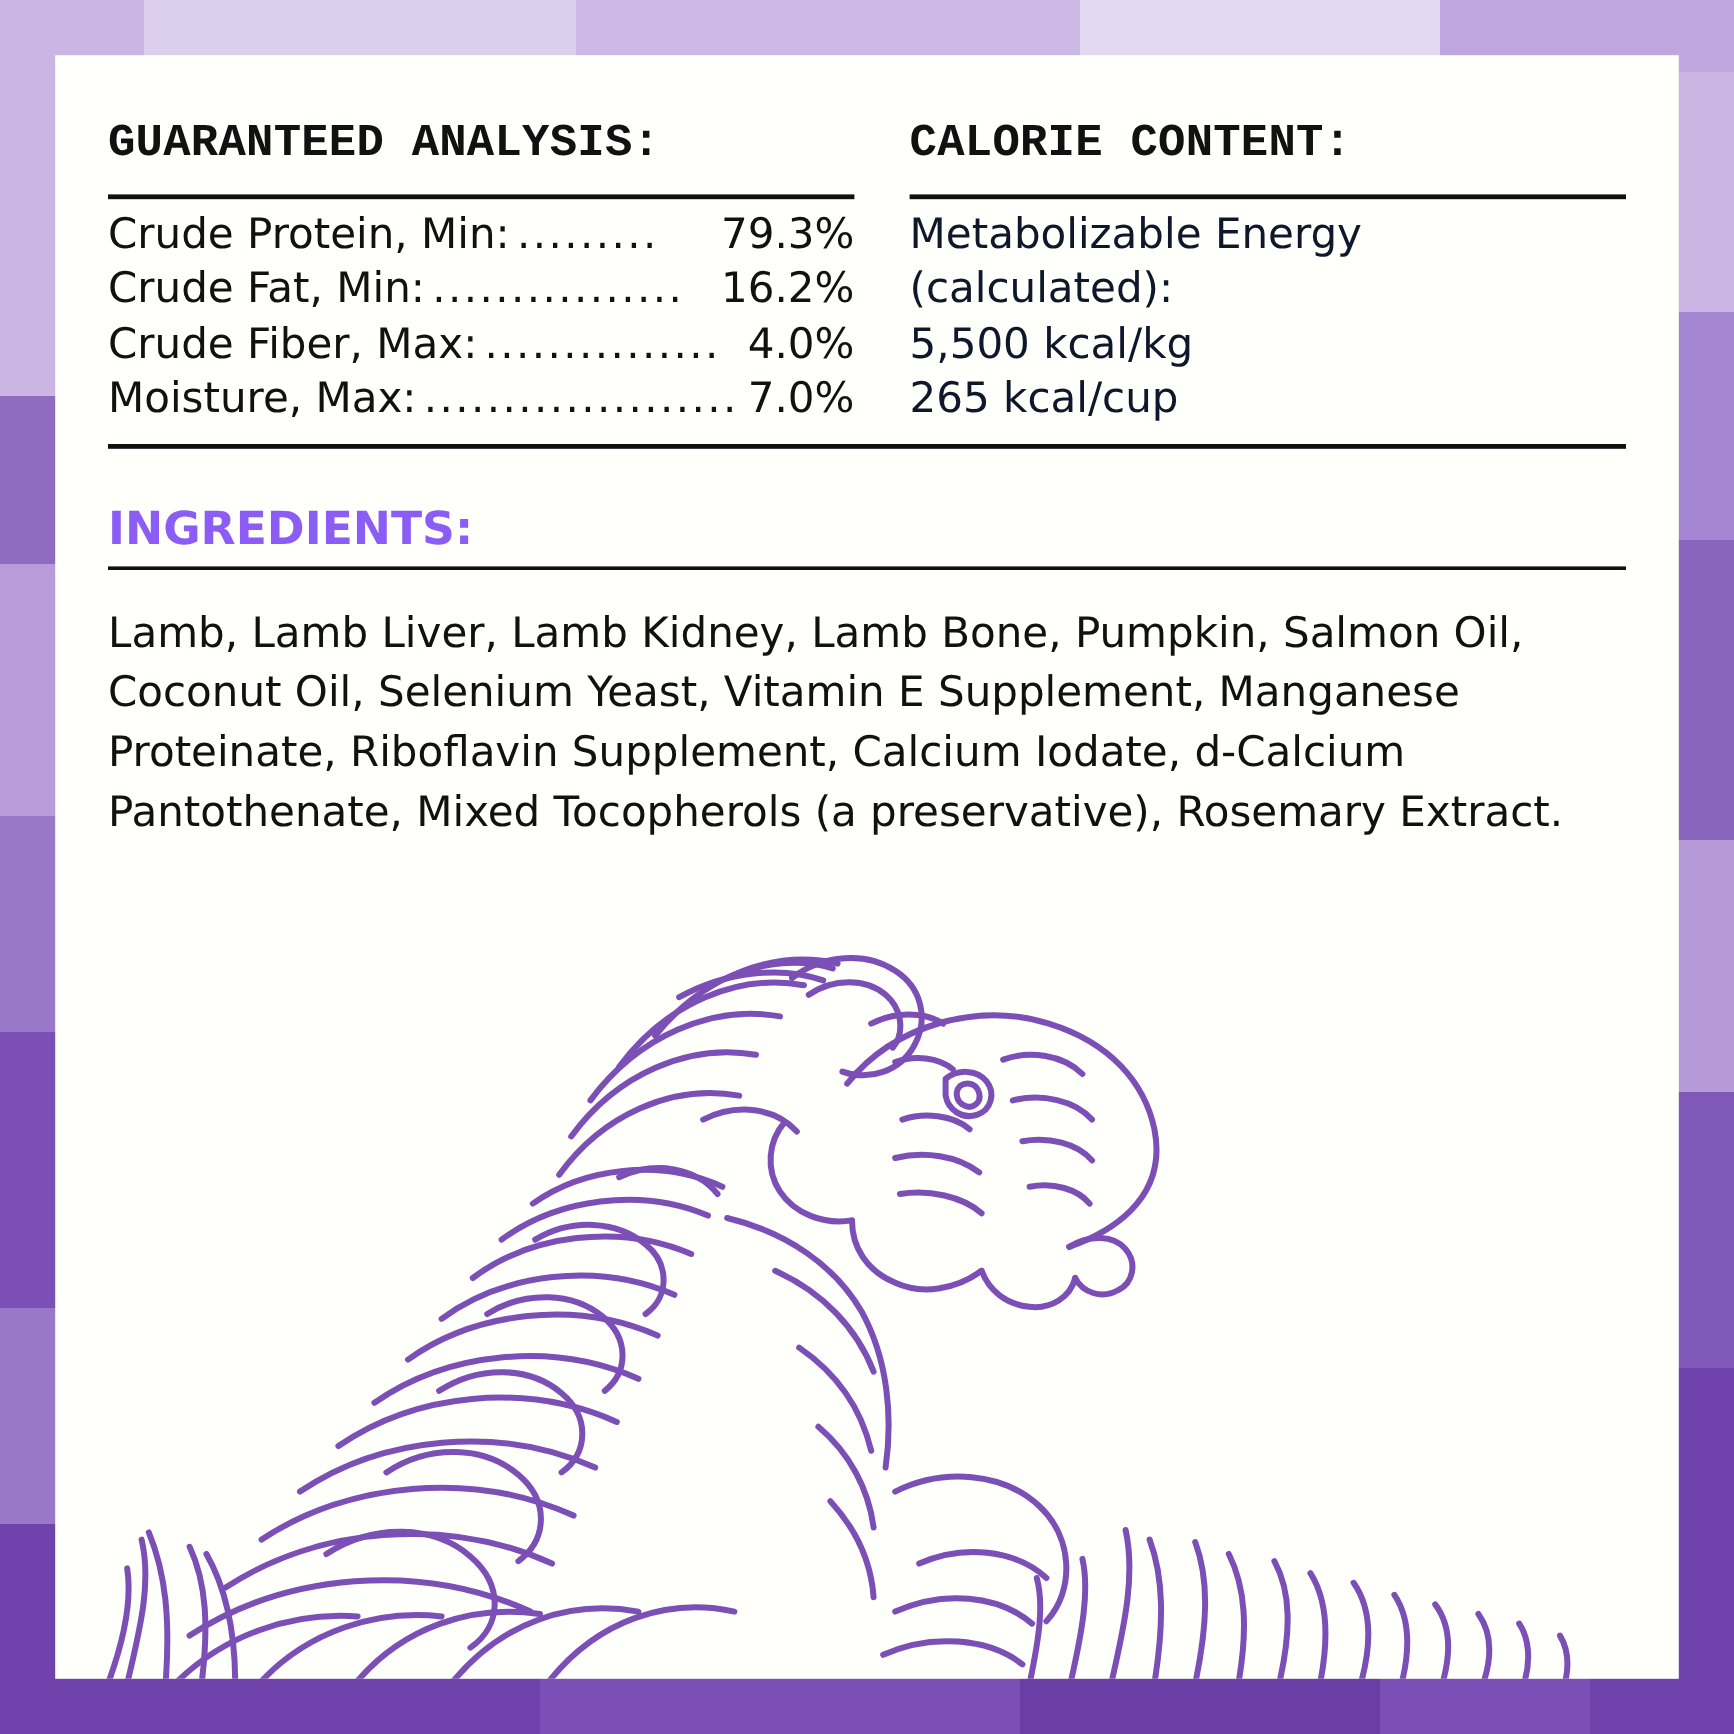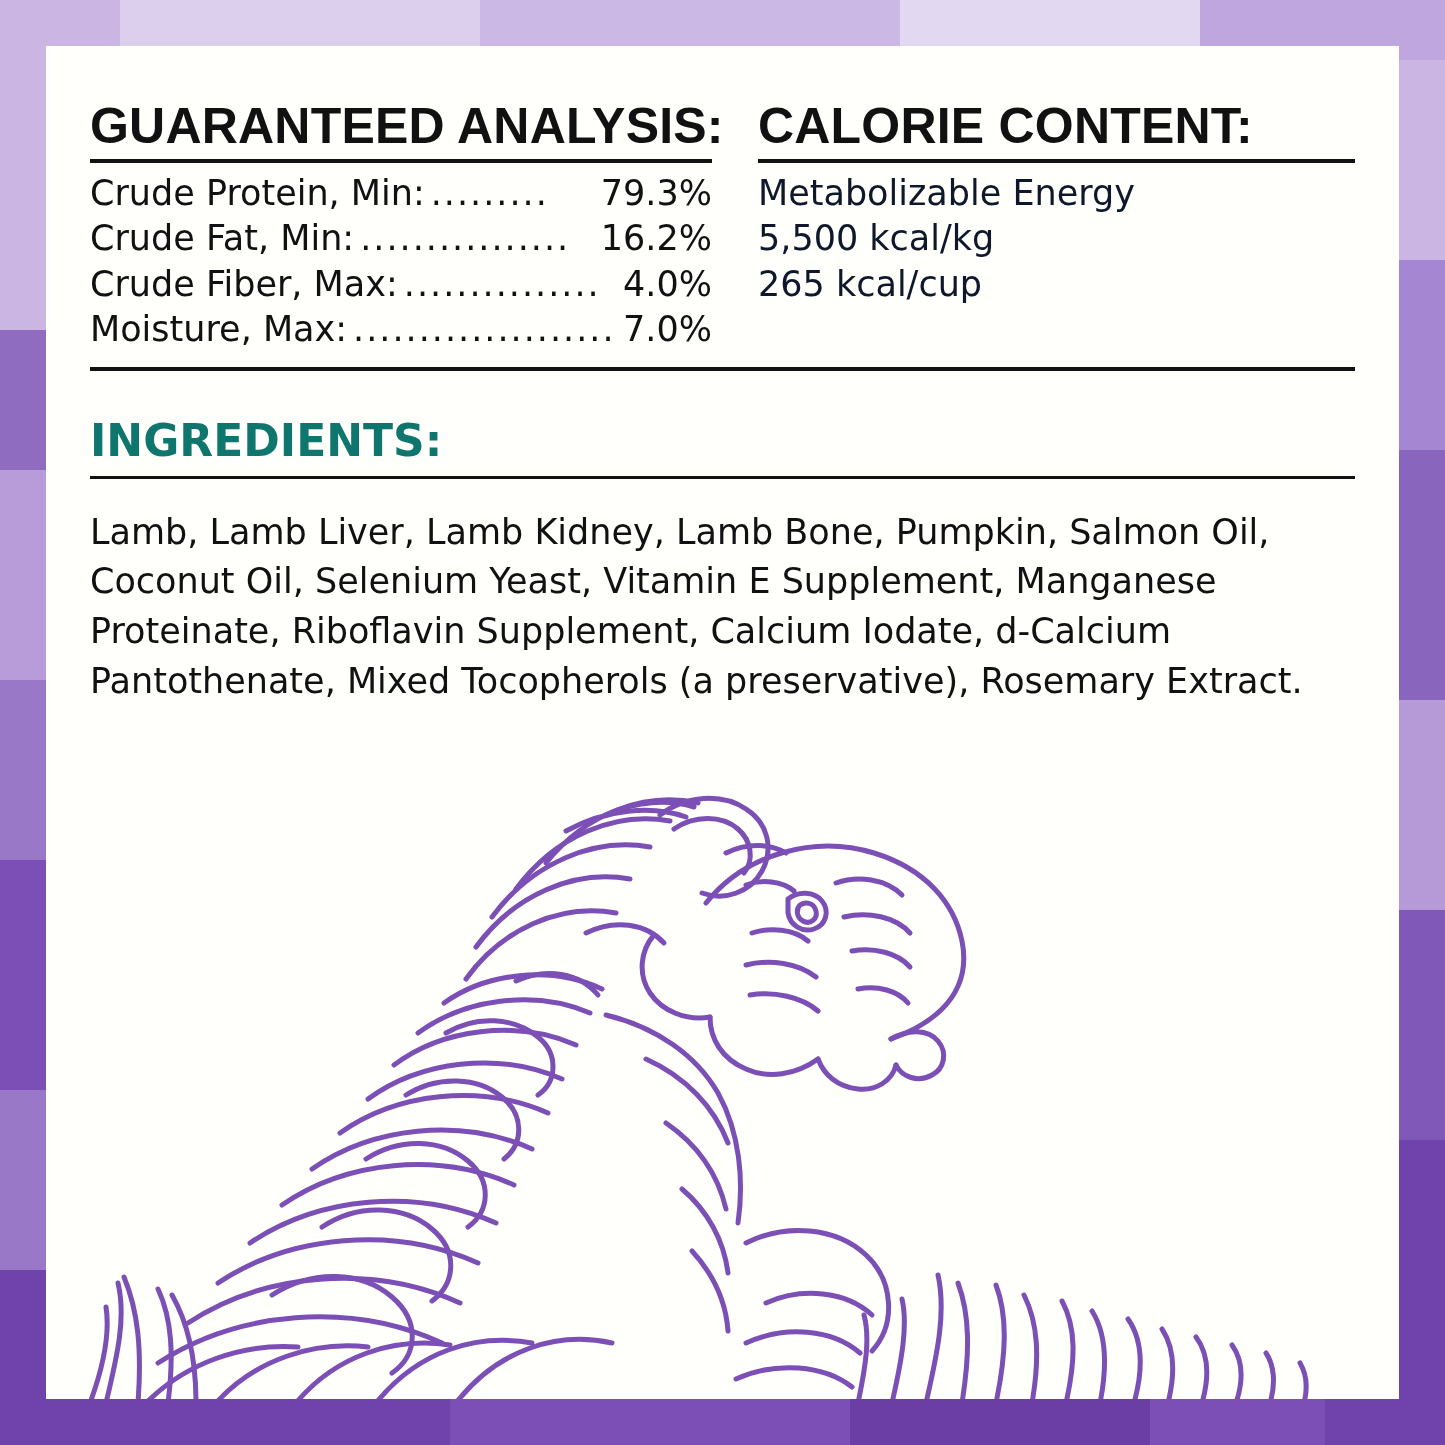--- a/index.html
+++ b/index.html
@@ -56,28 +56,28 @@
   }
   .col-gap {
     width: 46px;
     flex: 0 0 46px;
   }
   .col-right {
     flex: 1 1 auto;
   }
 
   .sec-heading {
-    font-family: Liberation Sans, sans-serif;
+    font-family: Liberation Mono, monospace;
     font-weight: bold;
-    font-size: 50px;
+    font-size: 38px;
     letter-spacing: 0.2px;
     color: #111111;
     line-height: 1.15;
     margin: 0;
-    padding: 22px 0 3px 0;
+    padding: 22px 0 20px 0;
     white-space: nowrap;
   }
 
   .rule {
     height: 4px;
     background: #111111;
     width: 100%;
   }
   .rule-thin {
     height: 3px;
@@ -117,22 +117,22 @@
   }
   .cal-lines div { white-space: nowrap; }
 
   .full-rule-wrap {
     padding-top: 14px;
   }
 
   
   .ing-heading {
     font-weight: bold;
-    font-size: 44px;
-    color: #0f766e;
+    font-size: 38px;
+    color: #8b5cf6;
     padding: 44px 0 10px 0;
     margin: 0;
   }
   .ing-body {
     padding-top: 29px;
     font-size: 35px;
     line-height: 1.42;
     color: #111111;
   }
 
@@ -218,20 +218,21 @@
           </div>
         </div>
 
         <div class="col-gap"></div>
 
         <div class="col-right">
           <div class="sec-heading">CALORIE CONTENT:</div>
           <div class="rule"></div>
           <div class="cal-lines">
             <div>Metabolizable Energy</div>
+            <div>(calculated):</div>
             <div>5,500 kcal/kg</div>
             <div>265 kcal/cup</div>
           </div>
         </div>
 
       </div>
 
       <div class="full-rule-wrap">
         <div class="rule"></div>
       </div>

